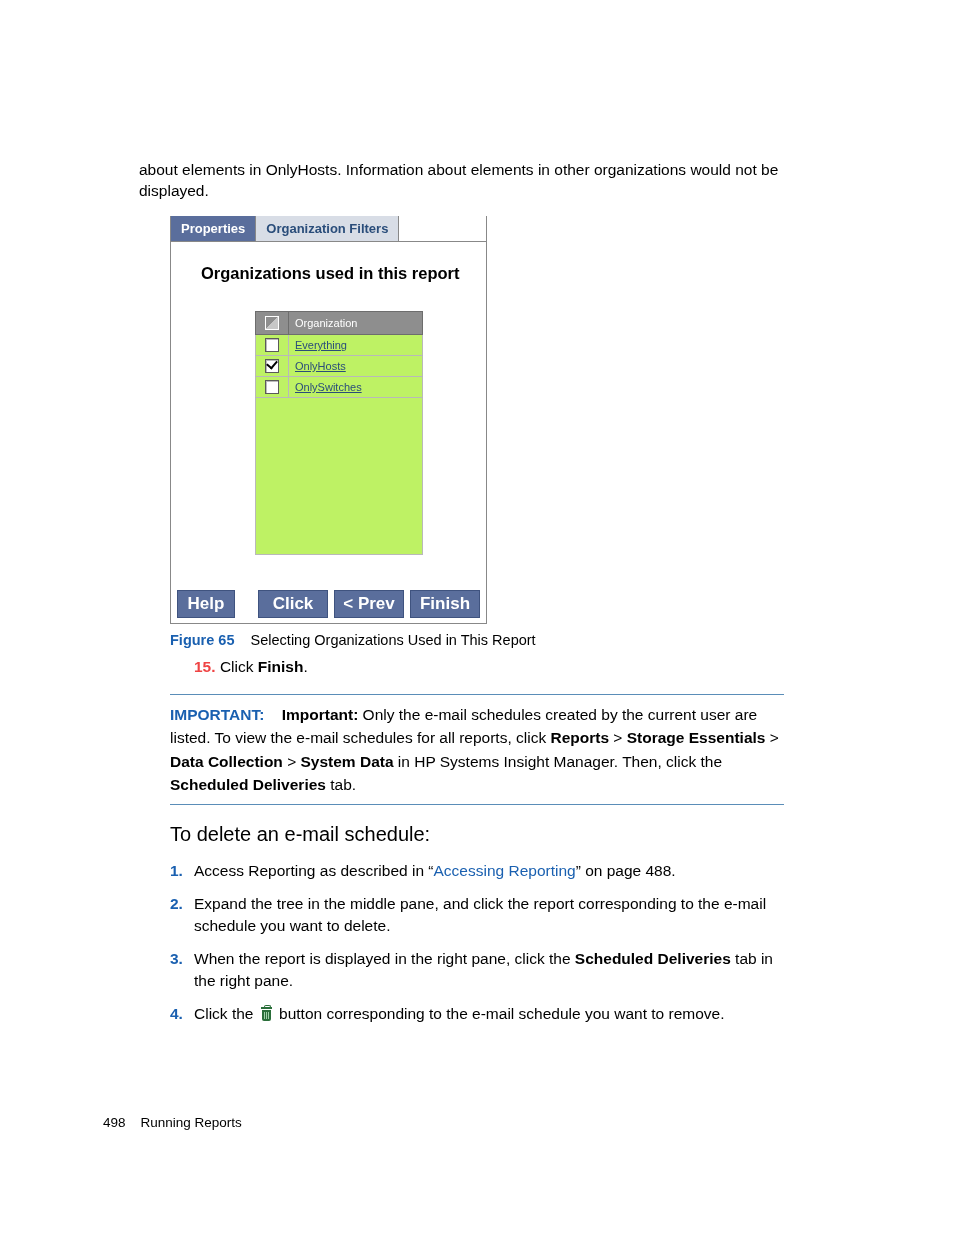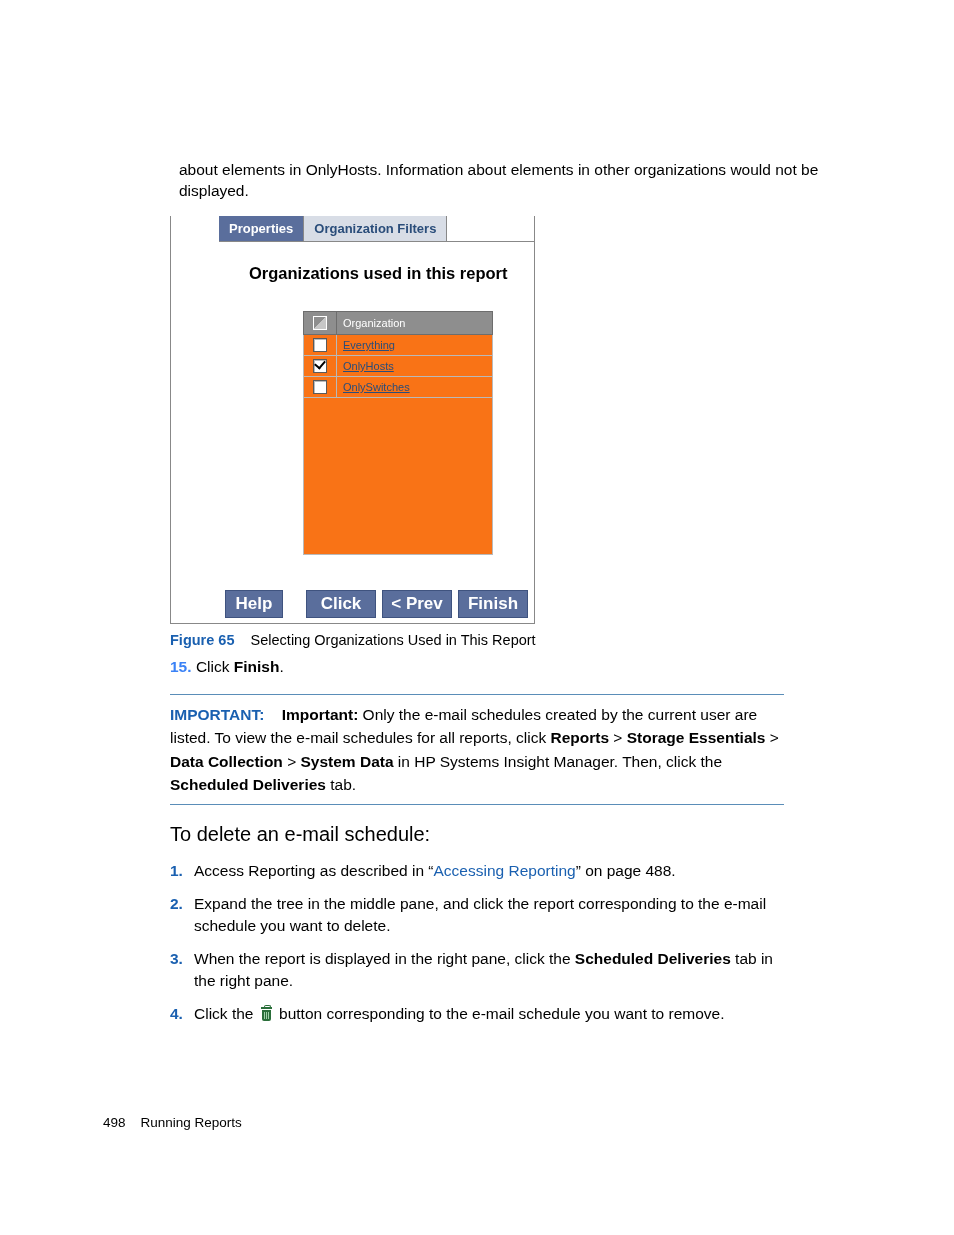--- a/index.html
+++ b/index.html
@@ -11,30 +11,29 @@
     width: 954px;
   }
   .page {
     padding: 160px 103px 60px 103px;
   }
   .body-text {
     font-size: 15.5px;
     line-height: 1.35;
     margin: 0 0 14px 0;
   }
-  .indent-1 { margin-left: 76px; }
+  .indent-1 { margin-left: 36px; }
   .figure-wrap { margin-left: 67px; margin-bottom: 8px; }
   .dialog {
     width: 315px;
     background: #fff;
     border-left: 1px solid #888;
     border-right: 1px solid #888;
     border-bottom: 1px solid #888;
     font-family: Tahoma, Arial, sans-serif;
-    padding-left: 48px;
   }
   .tabs {
     display: flex;
     border-bottom: 1px solid #888;
     background: #fff;
   }
   .tab {
     padding: 5px 10px 5px 10px;
     font-size: 13px;
     font-weight: bold;
@@ -51,25 +50,25 @@
     padding: 22px 16px 4px 30px;
   }
   .dialog-heading {
     font-weight: bold;
     font-size: 16.5px;
     color: #000;
     margin-bottom: 28px;
     font-family: Arial, sans-serif;
   }
   .org-table {
-    width: 190px;
+    width: 168px;
     margin-left: 54px;
     border: 1px solid #7a7a7a;
     border-collapse: collapse;
-    background: #f97316;
+    background: #bef264;
   }
   .org-table th {
     background: #8e8e8e;
     color: #fff;
     font-size: 11px;
     font-weight: normal;
     text-align: left;
     padding: 4px 6px;
     border: 1px solid #6d6d6d;
   }
@@ -123,21 +122,21 @@
   .figure-caption {
     font-size: 14.5px;
     margin: 6px 0 10px 67px;
   }
   .figure-caption .fig-label { color: #1a60b0; font-weight: bold; }
   .step-line {
     font-size: 15.5px;
     margin-left: 67px;
     margin-bottom: 18px;
   }
-  .step-num { color: #3b82f6; font-weight: bold; }
+  .step-num { color: #ef4444; font-weight: bold; margin-left: 24px; }
   .bold { font-weight: bold; }
   .section-heading {
     color: #1a84b8;
     font-size: 26px;
     font-weight: 300;
     margin: 4px 0 12px 0;
     font-family: "Segoe UI Light","Helvetica Neue",Arial,sans-serif;
   }
   .important-block {
     margin: 8px 67px 8px 67px;

